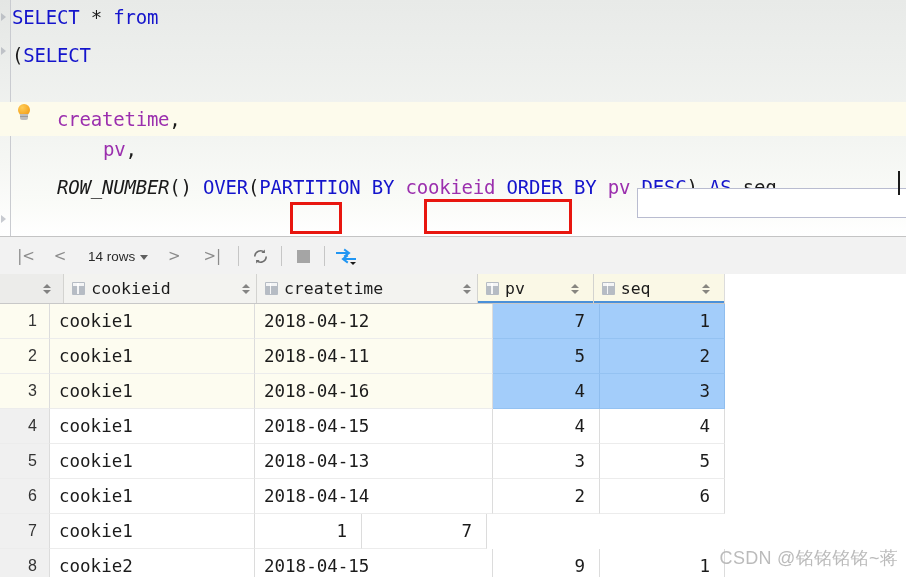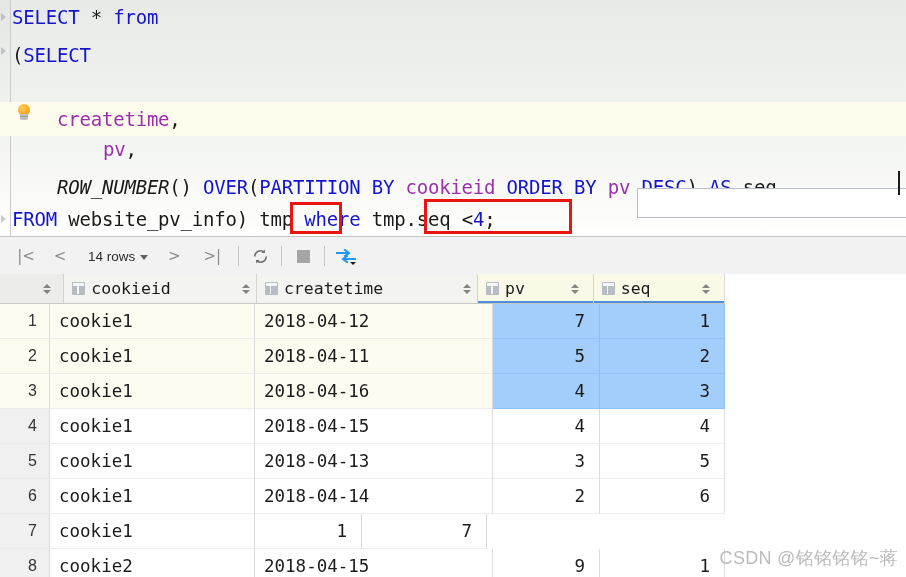--- a/index.html
+++ b/index.html
@@ -333,21 +333,20 @@
     <div class="editor-gutter"></div>
     <div class="code-area" id="code-area">
         <span class="fold-marker" style="top: 13px;"></span>
         <div class="code-line" style="top: 0px;"><span class="txt"><span class="kw">SELECT</span><span class="plain"> </span><span class="op">*</span><span class="plain"> </span><span class="kw">from</span></span></div>
         <span class="fold-marker" style="top: 47px;"></span>
         <div class="code-line" style="top: 38px;"><span class="txt"><span class="plain">(</span><span class="kw">SELECT</span></span></div>
         <div class="code-line hl-line" style="top: 102px;"><span class="txt"><span class="plain">    </span><span class="ident">createtime</span><span class="plain">,</span></span></div>
         <div class="code-line" style="top: 132px; padding-left: 46px;"><span class="txt"><span class="plain">    </span><span class="ident">pv</span><span class="plain">,</span></span></div>
         <div class="code-line" style="top: 170px;"><span class="txt"><span class="plain">    </span><span class="fn">ROW_NUMBER</span><span class="plain">() </span><span class="kw">OVER</span><span class="plain">(</span><span class="kw">PARTITION BY</span><span class="plain"> </span><span class="ident">cookieid</span><span class="plain"> </span><span class="kw">ORDER BY</span><span class="plain"> </span><span class="ident">pv</span><span class="plain"> </span><span class="kw">DESC</span><span class="plain">) </span><span class="kw">AS</span><span class="plain"> seq</span></span></div>
         <span class="fold-marker" style="top: 215px;"></span>
-        <div class="code-line" style="top: 202px;"><span class="txt"><span class="kw">FROM</span><span class="plain"> website_pv_info) </span><span class="plain">tmp</span><span class="plain"> </span><span class="kw">where</span><span class="plain"> </span><span class="plain">tmp.seq </span><span class="plain">&lt;</span><span class="num">4</span><span class="plain">;</span></span></div>
       </div>
 
     <div class="bulb">
       <div class="glass"></div>
       <div class="base"></div>
     </div>
 
     <div class="ghost-panel"></div>
     <div class="caret" style="left:898px; top:171px;"></div>
 

